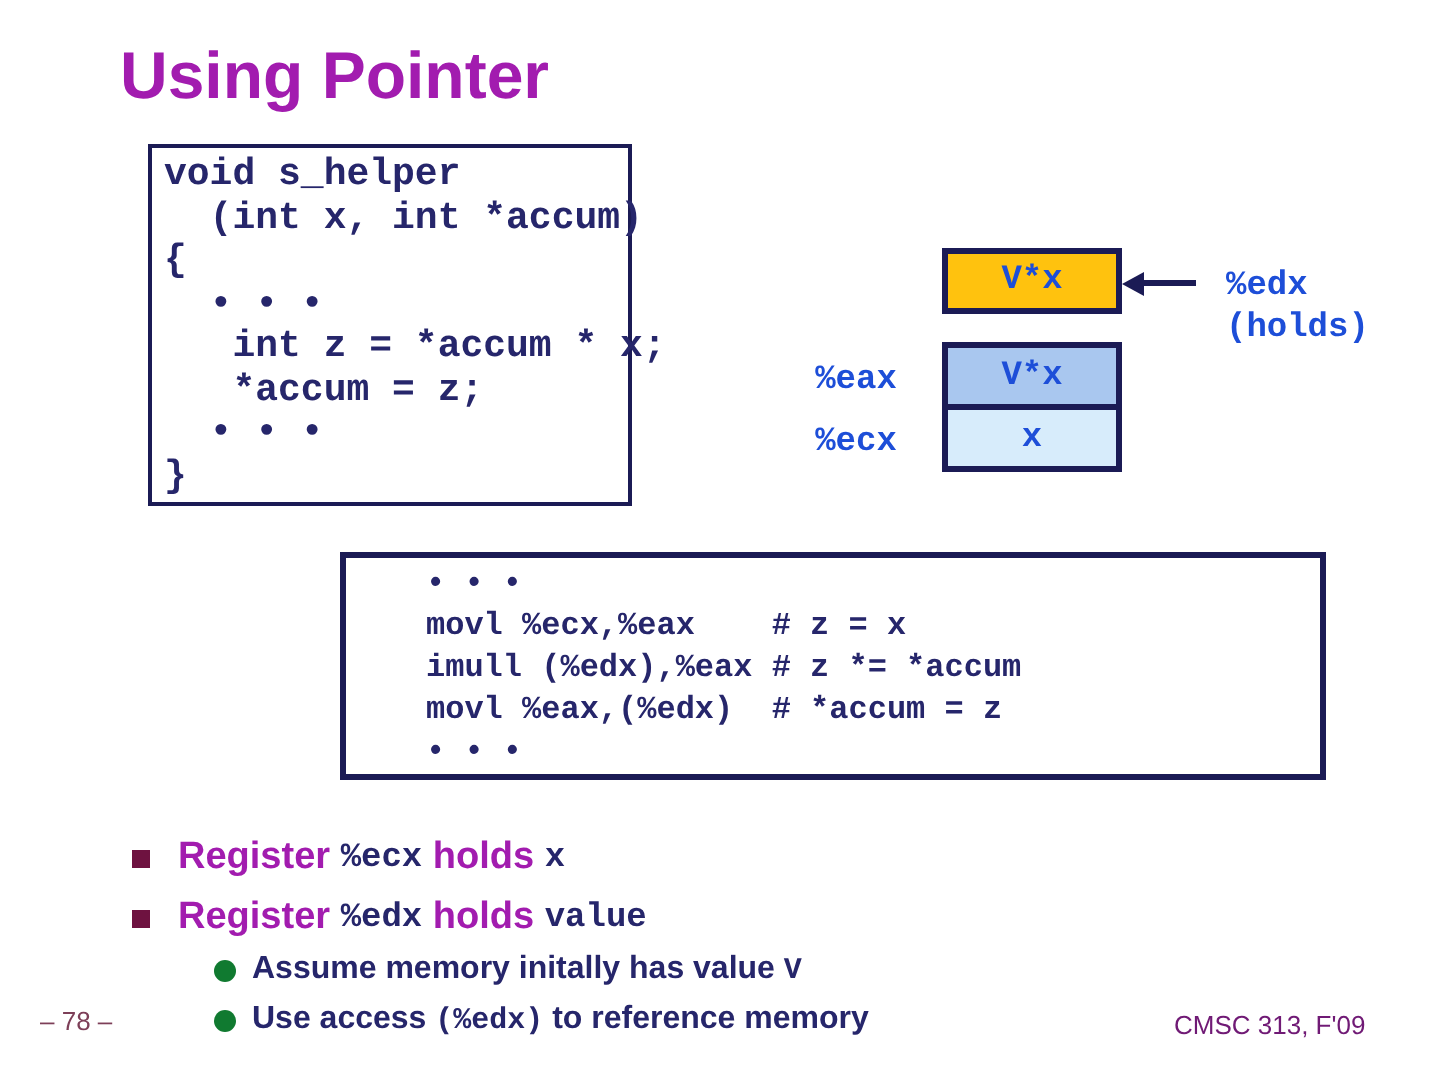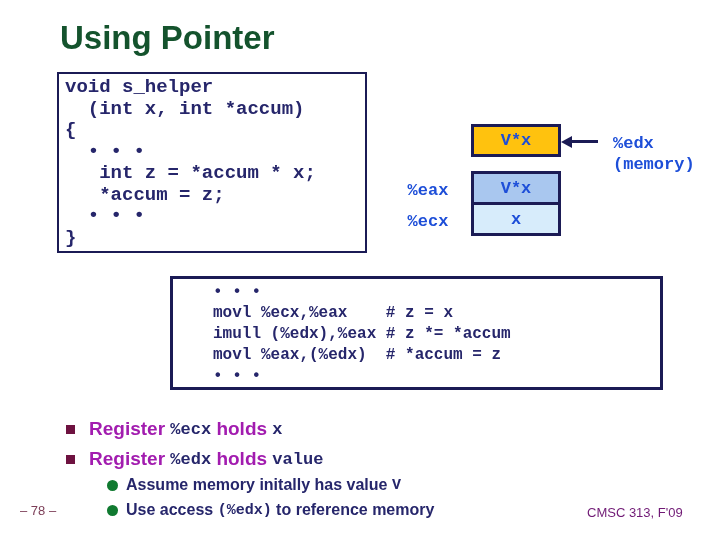--- a/index.html
+++ b/index.html
@@ -2,25 +2,25 @@
 <html><head>
 <meta charset="utf-8">
 <style>
   html,body { margin:0; padding:0; background:#ffffff; }
   .slide {
     position:relative; width:720px; height:540px; background:#ffffff;
     font-family:"Liberation Sans", sans-serif; overflow:hidden;
   }
   .title {
     position:absolute; left:60px; top:20px; margin:0;
-    font-size:33px; line-height:1.1; font-weight:bold; color:#14532d;
+    font-size:33px; line-height:1.1; font-weight:bold; color:#a21caf;
   }
   
   .code-box {
-    position:absolute; left:57px; top:72px; width:310px; height:181px;
+    position:absolute; left:74px; top:72px; width:242px; height:181px;
     box-sizing:border-box; border:2px solid #1b1b55; background:#ffffff;
   }
   .code-box pre {
     margin:0; padding:3px 0 0 6px;
     font-family:"Liberation Mono","DejaVu Sans Mono",monospace;
     font-weight:bold; font-size:19px; line-height:21.5px; color:#26266b;
   }
   
   .mem-box {
     position:absolute; left:471px; top:124px; width:90px; height:33px;
@@ -89,21 +89,21 @@
   • • •
 }</pre>
   </div>
 
   <div class="mem-box">
     <span class="mono-label">V*x</span>
   </div>
   <div class="arrow-head"></div>
   <div class="arrow-line"></div>
   <div class="mono-label edx-label">%edx</div>
-  <div class="mono-label edx-sublabel">(memory)</div>
+  <div class="mono-label edx-sublabel">(holds)</div>
 
   <div class="mono-label reg-label reg-label-eax">%eax</div>
   <div class="mono-label reg-label reg-label-ecx">%ecx</div>
   <div class="reg-stack">
     <div class="reg-row reg-row-eax">
       <span class="mono-label">V*x</span>
     </div>
     <div class="reg-row reg-row-ecx">
       <span class="mono-label">x</span>
     </div>

